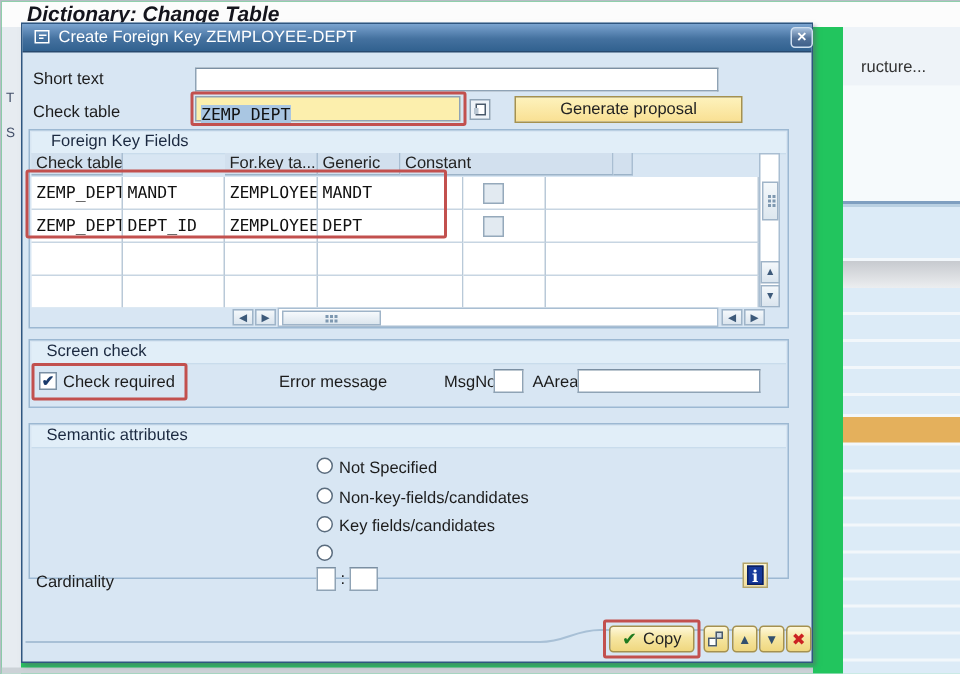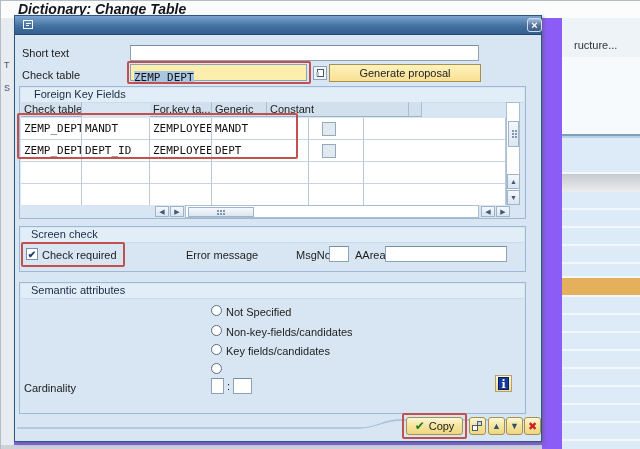--- a/index.html
+++ b/index.html
@@ -1,17 +1,17 @@
 <!DOCTYPE html>
 <html><head>
 <meta charset="utf-8">
 <style>
   html,body{margin:0;padding:0;}
   body{font-family:"Liberation Sans",sans-serif;background:#e9edf2;}
-  #screen{position:relative;width:640px;height:449px;overflow:hidden;background:#8b5cf6;border-top:1px solid #b5bcc4;border-left:1px solid #b5bcc4;box-sizing:border-box;}
+  #screen{position:relative;width:640px;height:449px;overflow:hidden;background:#22c55e;border-top:1px solid #b5bcc4;border-left:1px solid #b5bcc4;box-sizing:border-box;}
   .abs{position:absolute;box-sizing:border-box;}
   .lbl{font-size:11px;color:#1c1c1c;white-space:nowrap;line-height:13px;}
   .inp{background:#fff;border:1px solid #8fa3b5;border-top-color:#7b8fa2;}
   .grp{border:1px solid #9cb8d2;background:#d8e6f3;}
   .grp-head{position:absolute;left:1px;top:1px;right:1px;height:14px;background:#e1eef8;border-bottom:1px solid #c9dcec;}
   .grp-title{position:absolute;font-size:11px;color:#1b2940;white-space:nowrap;top:1px;}
   .mono{font-family:"DejaVu Sans Mono",monospace;font-size:11px;}
   .redbox{border:2px solid #c2504e;border-radius:2px;background:transparent;pointer-events:none;z-index:40;}
   .trow{display:flex;}
   .tcell{box-sizing:border-box;border-right:1px solid #b9c9d8;border-bottom:1px solid #c7d5e2;background:#fff;overflow:hidden;white-space:nowrap;}
@@ -69,36 +69,37 @@
 
   <div class="abs" style="left:0;top:444px;width:541px;height:5px;background:#ccd2d7;"></div>
 
   <div class="abs" style="left:13px;top:14px;width:528px;height:427px;background:#d8e6f3;border:1px solid #2f5680;box-shadow:2px 2px 3px rgba(90,100,110,.55);">
 
     <div class="abs" style="left:0;top:0;width:526px;height:19px;background:linear-gradient(#7ba4d0,#44719f 55%,#31618f);border-bottom:1px solid #27496e;">
       <span class="abs" style="left:8px;top:4px;width:10px;height:9px;border:1px solid #fff;background:transparent;">
         <span class="abs" style="left:2px;top:2px;width:5px;height:1px;background:#fff;"></span>
         <span class="abs" style="left:2px;top:4px;width:3px;height:1px;background:#fff;"></span>
       </span>
+      <span class="abs" style="left:24px;top:3px;font-size:11px;color:#fff;white-space:nowrap;">Create Foreign Key ZEMPLOYEE-DEPT</span>
       <span class="abs" style="left:512px;top:2px;width:15px;height:14px;border:1px solid #cfdff0;border-radius:3px;background:linear-gradient(#a7c0dd,#537299 55%,#3f608a);color:#fff;font-size:11px;font-weight:bold;text-align:center;line-height:13px;">×</span>
     </div>
 
     <div class="abs lbl" style="left:7px;top:31px;">Short text</div>
     <div class="abs inp" style="left:115px;top:29px;width:349px;height:16px;"></div>
 
     <div class="abs lbl" style="left:7px;top:53px;">Check table</div>
     <div class="abs" style="left:115px;top:48px;width:177px;height:17px;background:#fcefad;border:1px solid #8fa3b5;padding:2px 0 0 3px;">
       <span class="mono" style="background:#a9c6e2;color:#111;">ZEMP_DEPT</span>
     </div>
     <div class="abs redbox" style="left:112px;top:45px;width:184px;height:23px;"></div>
     <span class="abs" style="left:298px;top:50px;width:14px;height:14px;background:#eef3f8;border:1px solid #8fa3b5;">
       <span class="abs" style="left:3px;top:2px;width:7px;height:8px;border:1px solid #49596a;background:#fff;"></span>
       <span class="abs" style="left:2px;top:5px;width:3px;height:4px;background:#b9c6d2;"></span>
     </span>
-    <div class="abs ybtn" style="left:314px;top:48px;width:152px;height:18px;background:linear-gradient(#fdf2bc,#f9e093);border-radius:0;">Generate proposal</div>
+    <div class="abs ybtn" style="left:328px;top:48px;width:152px;height:18px;background:linear-gradient(#fdf2bc,#f9e093);border-radius:0;">Generate proposal</div>
 
     <div class="abs grp" style="left:4px;top:70px;width:507px;height:133px;">
       <div class="grp-head"></div>
       <div class="grp-title" style="left:14px;">Foreign Key Fields</div>
 
       <div class="abs trow thead" style="left:1px;top:15px;">
         <div class="tcell" style="width:61px;">Check table</div>
         <div class="tcell" style="width:68px;margin-top:20px;">ChkTablFld</div>
         <div class="tcell" style="width:62px;">For.key ta...</div>
         <div class="tcell" style="width:55px;">Generic</div>
@@ -170,21 +171,21 @@
       <span class="abs cb" style="left:6px;top:21px;">✔</span>
       <div class="abs lbl" style="left:22px;top:22px;">Check required</div>
       <div class="abs lbl" style="left:166px;top:22px;">Error message</div>
       <div class="abs lbl" style="left:276px;top:22px;">MsgNo</div>
       <div class="abs inp" style="left:309px;top:19px;width:20px;height:16px;"></div>
       <div class="abs lbl" style="left:335px;top:22px;">AArea</div>
       <div class="abs inp" style="left:365px;top:19px;width:122px;height:16px;"></div>
     </div>
     <div class="abs redbox" style="left:6px;top:226px;width:104px;height:25px;"></div>
 
-    <div class="abs grp" style="left:4px;top:266px;width:507px;height:132px;">
+    <div class="abs grp" style="left:4px;top:266px;width:507px;height:104px;">
       <div class="grp-head"></div>
       <div class="grp-title" style="left:11px;">Semantic attributes</div>
 
       <span class="abs radio" style="left:191px;top:22px;"><span class="dot"></span></span>
       <div class="abs lbl" style="left:206px;top:23px;">Not Specified</div>
 
       <span class="abs radio" style="left:191px;top:42px;"></span>
       <div class="abs lbl" style="left:206px;top:43px;">Non-key-fields/candidates</div>
 
       <span class="abs radio" style="left:191px;top:61px;"></span>

